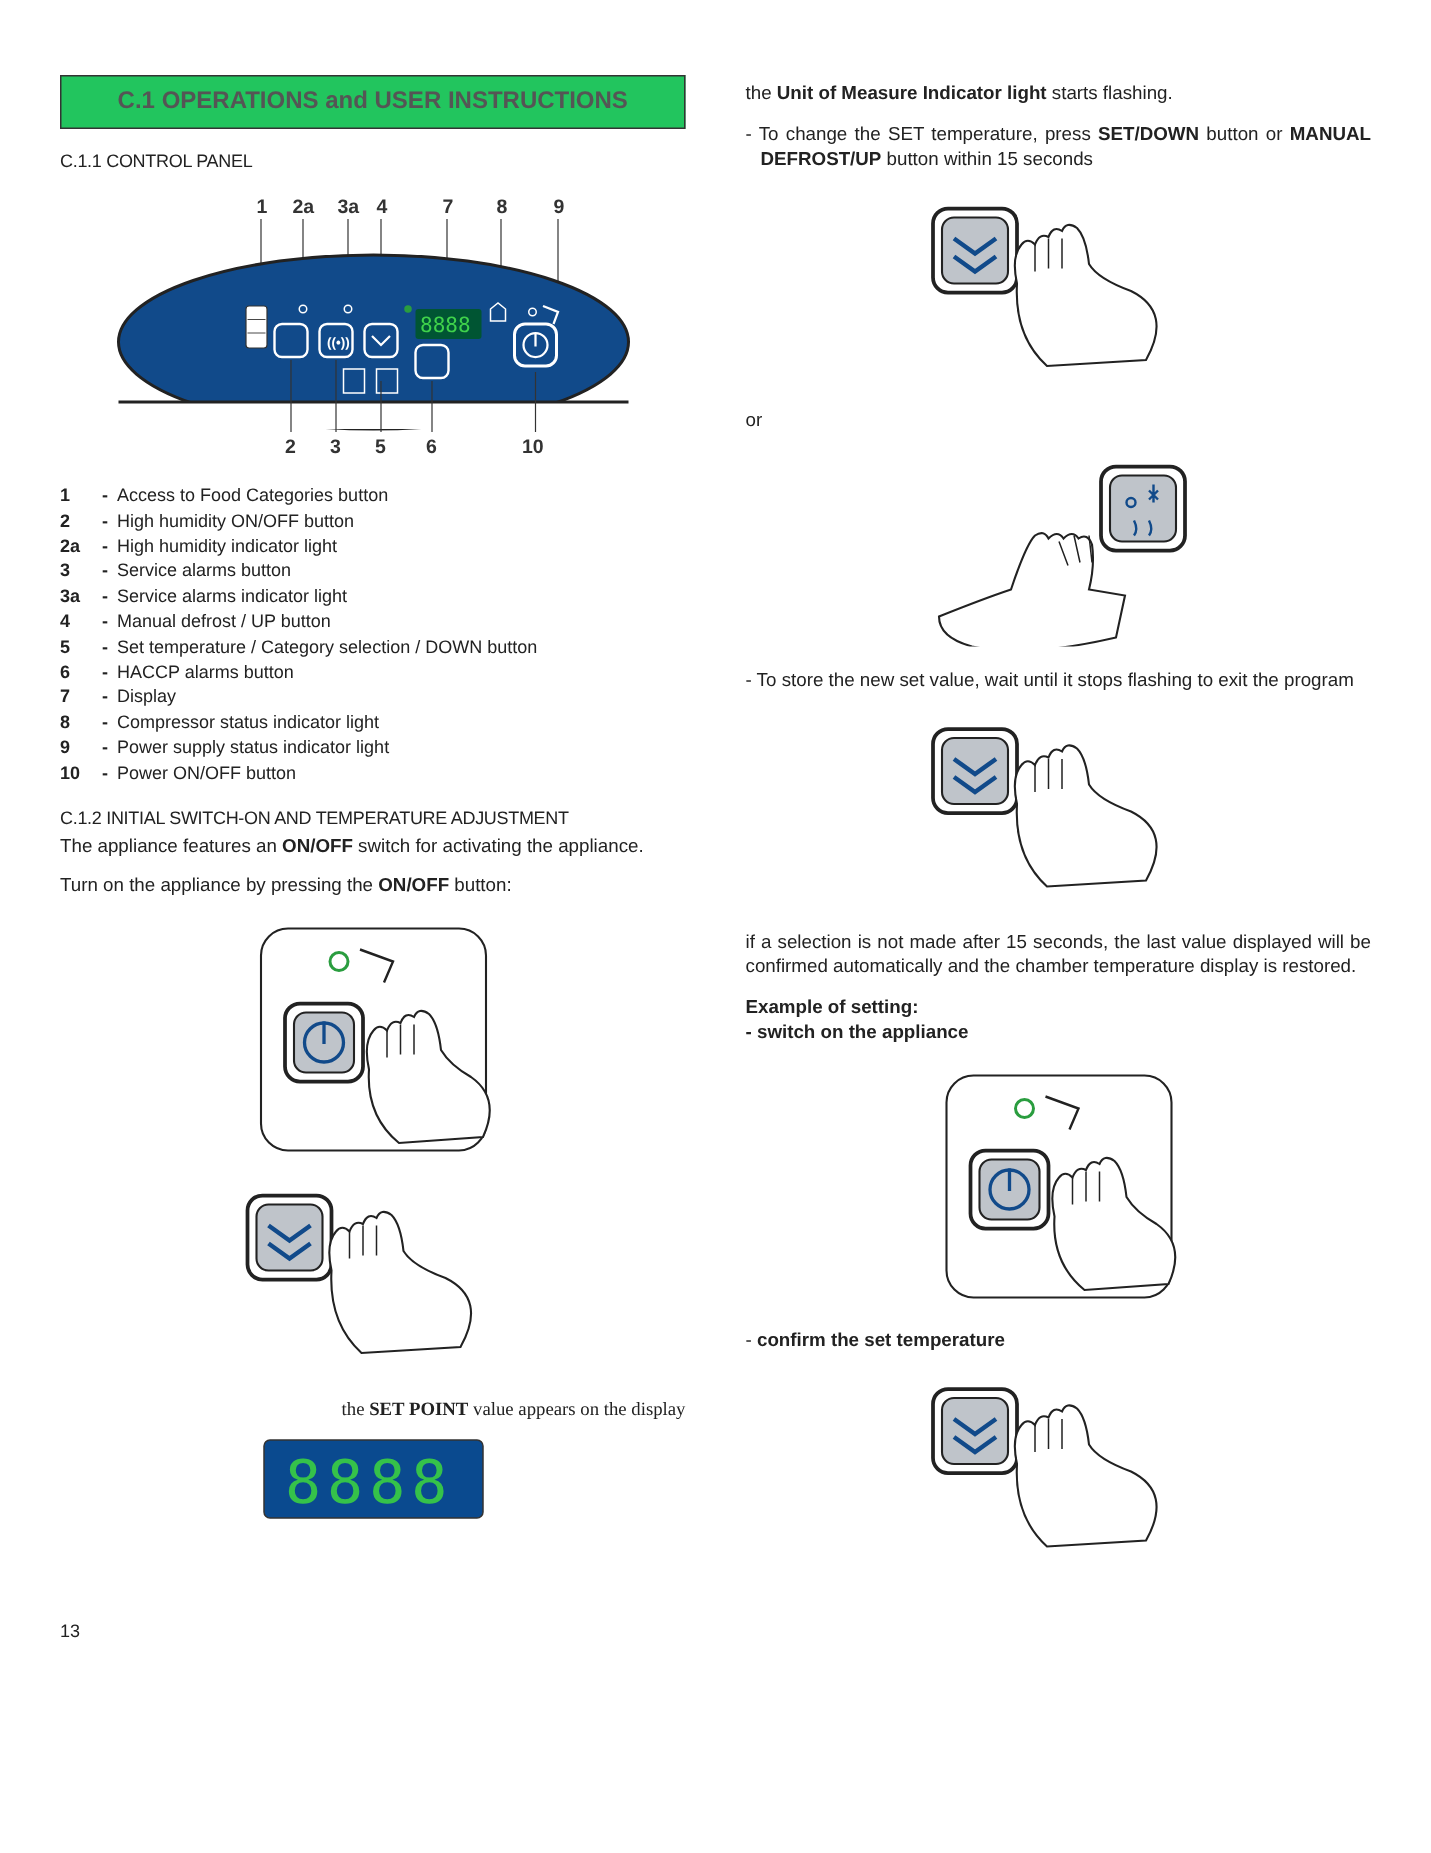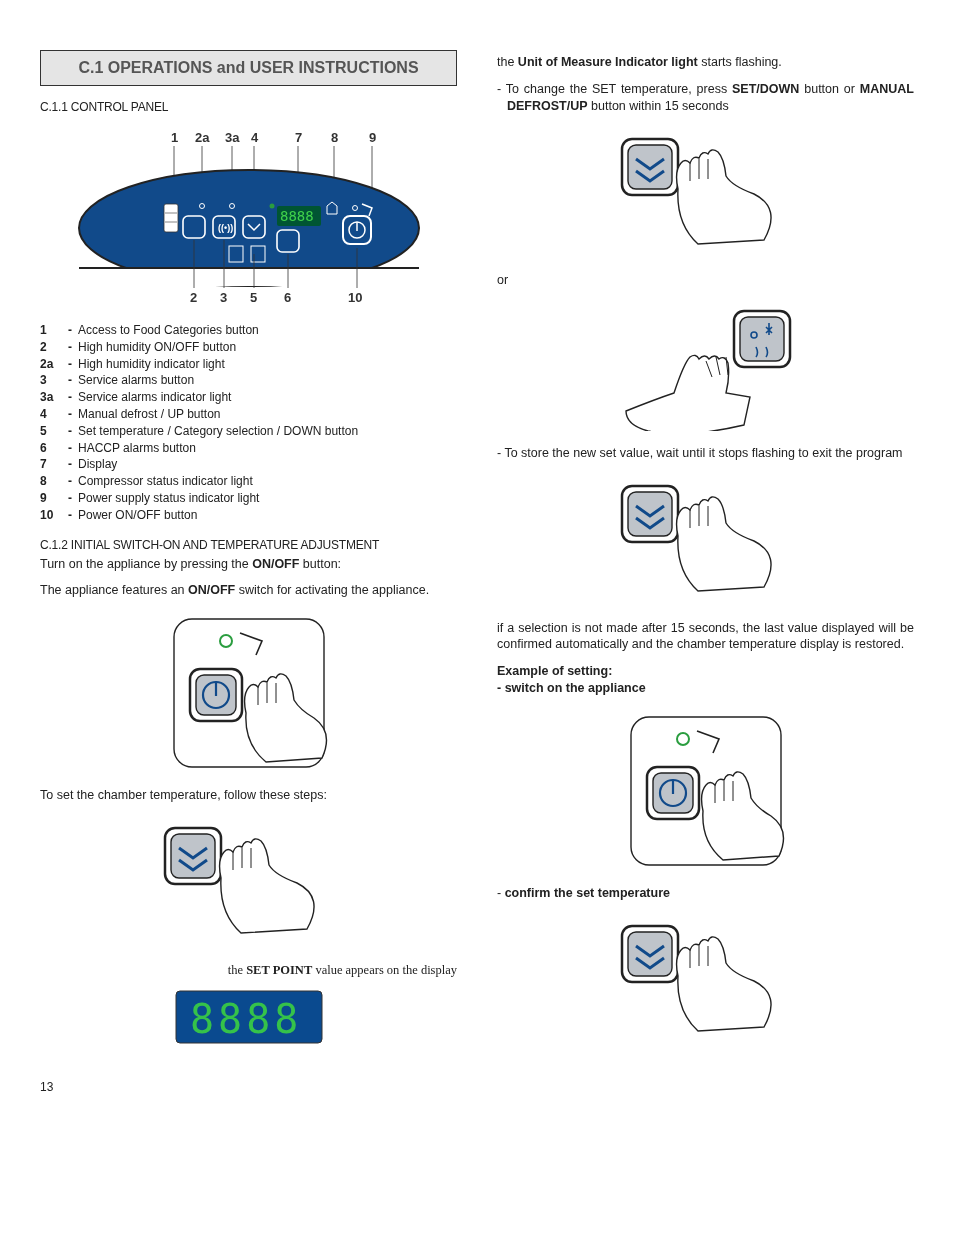--- a/index.html
+++ b/index.html
@@ -15,21 +15,21 @@
   .columns {
     display: flex;
     gap: 40px;
   }
   .col {
     flex: 1;
     min-width: 0;
   }
   .section-title-box {
     border: 1px solid #333;
-    background: #e5e5e5;
+    background: #22c55e;
     padding: 8px 10px;
     margin-bottom: 14px;
   }
   .section-title-box h2 {
     margin: 0;
     font-size: 16px;
     color: #555;
     text-align: center;
     font-weight: bold;
   }
@@ -222,39 +222,38 @@
           <span>Power supply status indicator light</span>
         </li>
       <li>
           <span class="legend-num">10</span>
           <span class="dash">-</span>
           <span>Power ON/OFF button</span>
         </li>
     </ul>
 
     <div class="sub-heading">C.1.2 INITIAL SWITCH-ON AND TEMPERATURE ADJUSTMENT</div>
+    <p><span>The appliance features an </span><span class="bold">ON/OFF</span><span> switch for activating the appliance.</span></p>
     <p><span>Turn on the appliance by pressing the </span><span class="bold">ON/OFF</span><span> button:</span></p>
-    <p><span>The appliance features an </span><span class="bold">ON/OFF</span><span> switch for activating the appliance.</span></p>
 
     <div class="figure">
       <svg width="190" height="160" viewBox="0 0 190 160">
         <rect x="20" y="6" width="150" height="148" rx="18" fill="#fff" stroke="#222" stroke-width="1.4"></rect>
         <circle cx="72" cy="28" r="6" fill="none" stroke="#2a9d3f" stroke-width="2"></circle>
         <path d="M86 20 l22 8 l-6 14" fill="none" stroke="#222" stroke-width="1.6"></path>
         <rect x="36" y="56" width="52" height="52" rx="10" fill="none" stroke="#222" stroke-width="2.5"></rect>
         <rect x="42" y="62" width="40" height="40" rx="8" fill="#bfc4ca" stroke="#222" stroke-width="1.4"></rect>
         <circle cx="62" cy="82" r="13" fill="none" stroke="#114a8a" stroke-width="2.2"></circle>
         <line x1="62" y1="68" x2="62" y2="83" stroke="#114a8a" stroke-width="2.2"></line>
 
         <path d="M92 100 q-4 -18 3 -26 q4 -5 9 0 q3 -8 9 -5 q3 -8 9 -4 q3 -7 10 -2 q6 6 8 24 q6 10 20 18 q20 14 8 40 l-56 4 q-22 -18 -20 -49 z" fill="#fff" stroke="#222" stroke-width="1.4"></path>
         <path d="M104 74 v18 M113 70 v20 M122 70 v20" stroke="#222" stroke-width="1" fill="none"></path>
       </svg>
     </div>
 
-    <p>To set the chamber temperature, follow these steps:</p>
 
     <div class="figure">
       <svg width="200" height="130" viewBox="0 0 200 130">
         <rect x="16" y="10" width="56" height="56" rx="10" fill="none" stroke="#222" stroke-width="2.5"></rect>
         <rect x="22" y="16" width="44" height="44" rx="8" fill="#bfc4ca" stroke="#222" stroke-width="1.4"></rect>
         <path d="M30 30 l14 10 l14 -10 M30 42 l14 10 l14 -10" stroke="#114a8a" stroke-width="3" fill="none"></path>
         <path d="M72 60 q-4 -18 3 -26 q4 -5 9 0 q3 -8 9 -5 q3 -8 9 -4 q3 -7 10 -2 q6 6 8 24 q6 10 28 18 q28 14 10 46 l-66 4 q-22 -20 -20 -55 z" fill="#fff" stroke="#222" stroke-width="1.4"></path>
         <path d="M84 34 v18 M93 30 v20 M102 30 v20" stroke="#222" stroke-width="1" fill="none"></path>
       </svg>
     </div>

